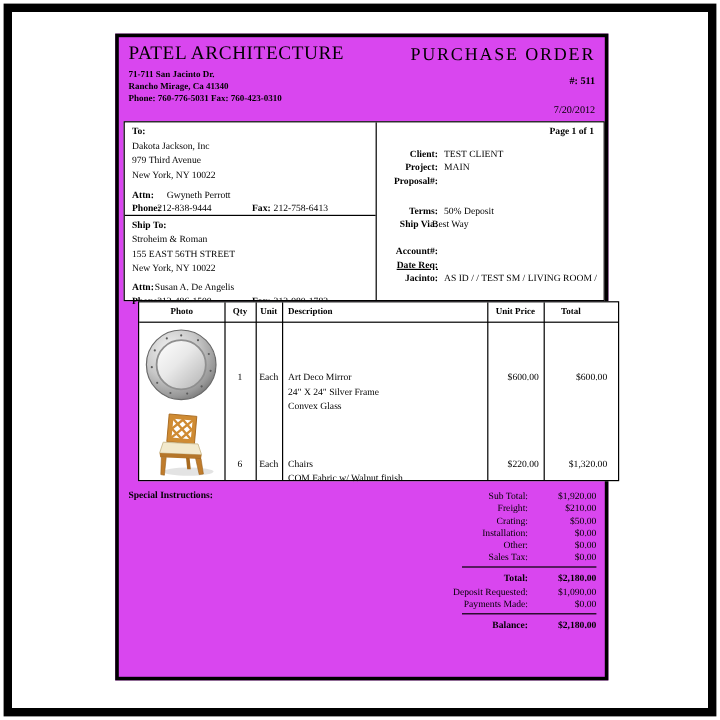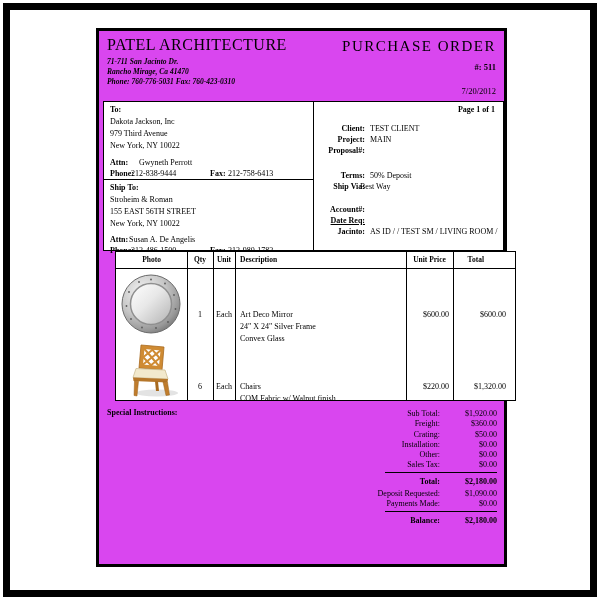--- a/index.html
+++ b/index.html
@@ -10,35 +10,35 @@
        box-sizing:border-box;background:#d946ef;}
   .t{position:absolute;font-size:8px;line-height:10px;white-space:nowrap;}
   .b{font-weight:bold;}
   .r{text-align:right;}
   .c{text-align:center;}
   .box{position:absolute;border:1px solid #000;box-sizing:content-box;background:#fff;}
   .vline{position:absolute;width:1px;background:#000;}
   .hline{position:absolute;height:1px;background:#000;}
   .company{position:absolute;left:8px;top:5px;font-size:16px;letter-spacing:.5px;white-space:nowrap;}
   .doctitle{position:absolute;right:8px;top:7px;font-size:15px;letter-spacing:1.5px;white-space:nowrap;}
-  .addr{font-size:7.5px;font-weight:bold;font-style:italic;}
+  .addr{font-size:7.5px;font-weight:bold;}
   .th{font-size:7.5px;font-weight:bold;}
   svg{display:block;}
 </style>
 </head>
 <body>
 
 <div class="canvas">
   <div class="outer-frame"></div>
 
   <div class="doc">
 
     <div class="company">PATEL ARCHITECTURE</div>
     <div class="t addr" style="left:8px;top:26px;">71-711 San Jacinto Dr.</div>
-    <div class="t addr" style="left:8px;top:36px;">Rancho Mirage, Ca 41470</div>
+    <div class="t addr" style="left:8px;top:36px;">Rancho Mirage, Ca 41340</div>
     <div class="t addr" style="left:8px;top:46px;">Phone: 760-776-5031 Fax: 760-423-0310</div>
     <div class="doctitle">PURCHASE ORDER</div>
     <div class="t b" style="right:8px;top:31px;font-size:8.5px;">#: 511</div>
     <div class="t" style="right:8px;top:55px;font-size:8.5px;">7/20/2012</div>
 
     <div class="box" style="left:4px;top:70px;width:399px;height:148px;">
       <div class="vline" style="left:209px;top:0;height:148px;"></div>
       <div class="hline" style="left:0;top:77px;width:209px;"></div>
 
       <div class="t b" style="left:6px;top:3px;">To:</div>
@@ -167,21 +167,21 @@
         <div class="t r" style="left:290px;top:130px;width:43px;">$220.00</div>
         <div class="t r" style="left:337px;top:130px;width:53px;">$1,320.00</div>
       </div>
     </div>
 
     <div class="t b" style="left:8px;top:377px;">Special Instructions:</div>
 
     <div class="t r" style="left:200px;top:378px;width:141px;">Sub Total:</div>
     <div class="t r" style="left:341px;top:378px;width:57px;">$1,920.00</div>
     <div class="t r" style="left:200px;top:388px;width:141px;">Freight:</div>
-    <div class="t r" style="left:341px;top:388px;width:57px;">$360.00</div>
+    <div class="t r" style="left:341px;top:388px;width:57px;">$210.00</div>
     <div class="t r" style="left:200px;top:399px;width:141px;">Crating:</div>
     <div class="t r" style="left:341px;top:399px;width:57px;">$50.00</div>
     <div class="t r" style="left:200px;top:409px;width:141px;">Installation:</div>
     <div class="t r" style="left:341px;top:409px;width:57px;">$0.00</div>
     <div class="t r" style="left:200px;top:419px;width:141px;">Other:</div>
     <div class="t r" style="left:341px;top:419px;width:57px;">$0.00</div>
     <div class="t r" style="left:200px;top:429px;width:141px;">Sales Tax:</div>
     <div class="t r" style="left:341px;top:429px;width:57px;">$0.00</div>
     <div class="hline" style="left:286px;top:441px;width:112px;"></div>
     <div class="t b r" style="left:200px;top:446px;width:141px;">Total:</div>

